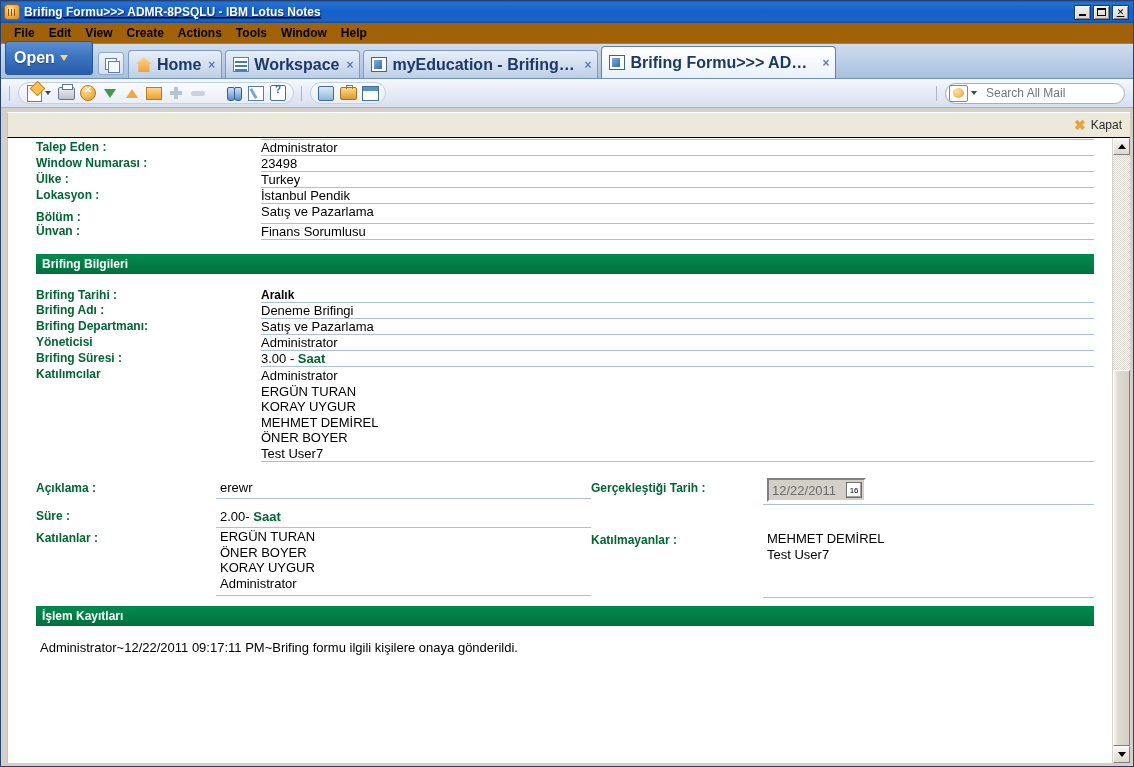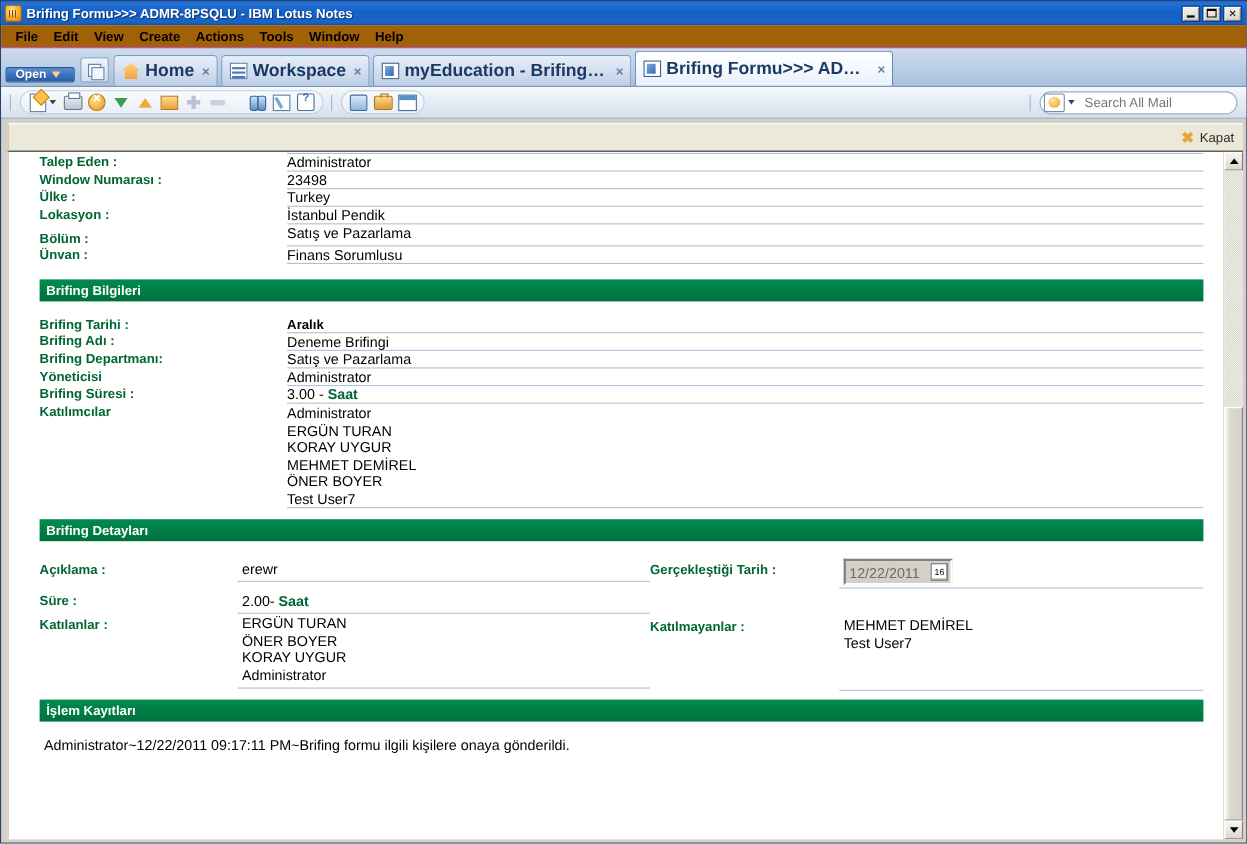--- a/index.html
+++ b/index.html
@@ -24,20 +24,21 @@
     position: relative;
   }
 
   
   .titlebar {
     height: 22px;
     background: linear-gradient(to bottom, #0a5ac0 0%, #2573d6 8%, #1660c8 45%, #1a63c6 88%, #0d4fa8 100%);
     display: flex; align-items: center;
     padding: 0 2px 0 3px;
     flex: 0 0 auto;
+    text-decoration: underline;
   }
   .app-icon {
     width: 16px; height: 16px;
     border-radius: 3px;
     background: radial-gradient(circle at 40% 35%, #fff1c0 0%, #f4b53a 45%, #d9811a 100%);
     border: 1px solid #a65e10;
     box-sizing: border-box;
     margin-right: 4px;
     position: relative;
     flex: 0 0 auto;
@@ -95,29 +96,29 @@
   .tabbar {
     height: 34px;
     background: linear-gradient(to bottom, #cfdcee 0%, #b9cde6 55%, #a8c0df 100%);
     display: flex; align-items: flex-end;
     padding: 0 4px;
     border-bottom: 1px solid #6f8fbb;
     flex: 0 0 auto;
     position: relative;
   }
   .open-btn {
-    height: 14px;
+    height: 34px;
     margin-bottom: 3px;
     background: linear-gradient(to bottom, #5b8fd4 0%, #3a72bf 50%, #2a5da8 100%);
     border: 1px solid #27558f;
     border-radius: 3px;
     color: #fff;
-    font-size: 11px; font-weight: bold;
+    font-size: 16px; font-weight: bold;
     display: flex; align-items: center;
-    padding: 0 12px 0 8px;
+    padding: 0 24px 0 8px;
     box-sizing: border-box;
     text-shadow: 0 1px 1px rgba(0,0,0,.4);
   }
   .open-arrow {
     width: 0; height: 0; margin-left: 5px;
     border-left: 4px solid transparent;
     border-right: 4px solid transparent;
     border-top: 6px solid #ffd27a;
   }
   .win-switch-btn {
@@ -579,21 +580,20 @@
             <td class="val multi" style="padding-top:1px">Administrator
 ERGÜN TURAN
 KORAY UYGUR
 MEHMET DEMİREL
 ÖNER BOYER
 Test User7</td>
           </tr>
         </tbody>
           </table>
 
-        <div class="section-hdr" style="margin-top:10px">Brifing Detayları</div>
 
         <div class="two-col" style="margin-top:16px">
           <div class="col-l">
             <div class="row2">
               <div class="lbl">Açıklama :</div>
               <div class="fld val" style="padding-top:2px;">erewr</div>
             </div>
             <div class="row2" style="margin-top:7px">
               <div class="lbl">Süre :</div>
               <div class="fld val"><span>2.00- </span><span class="unit">Saat</span></div>

